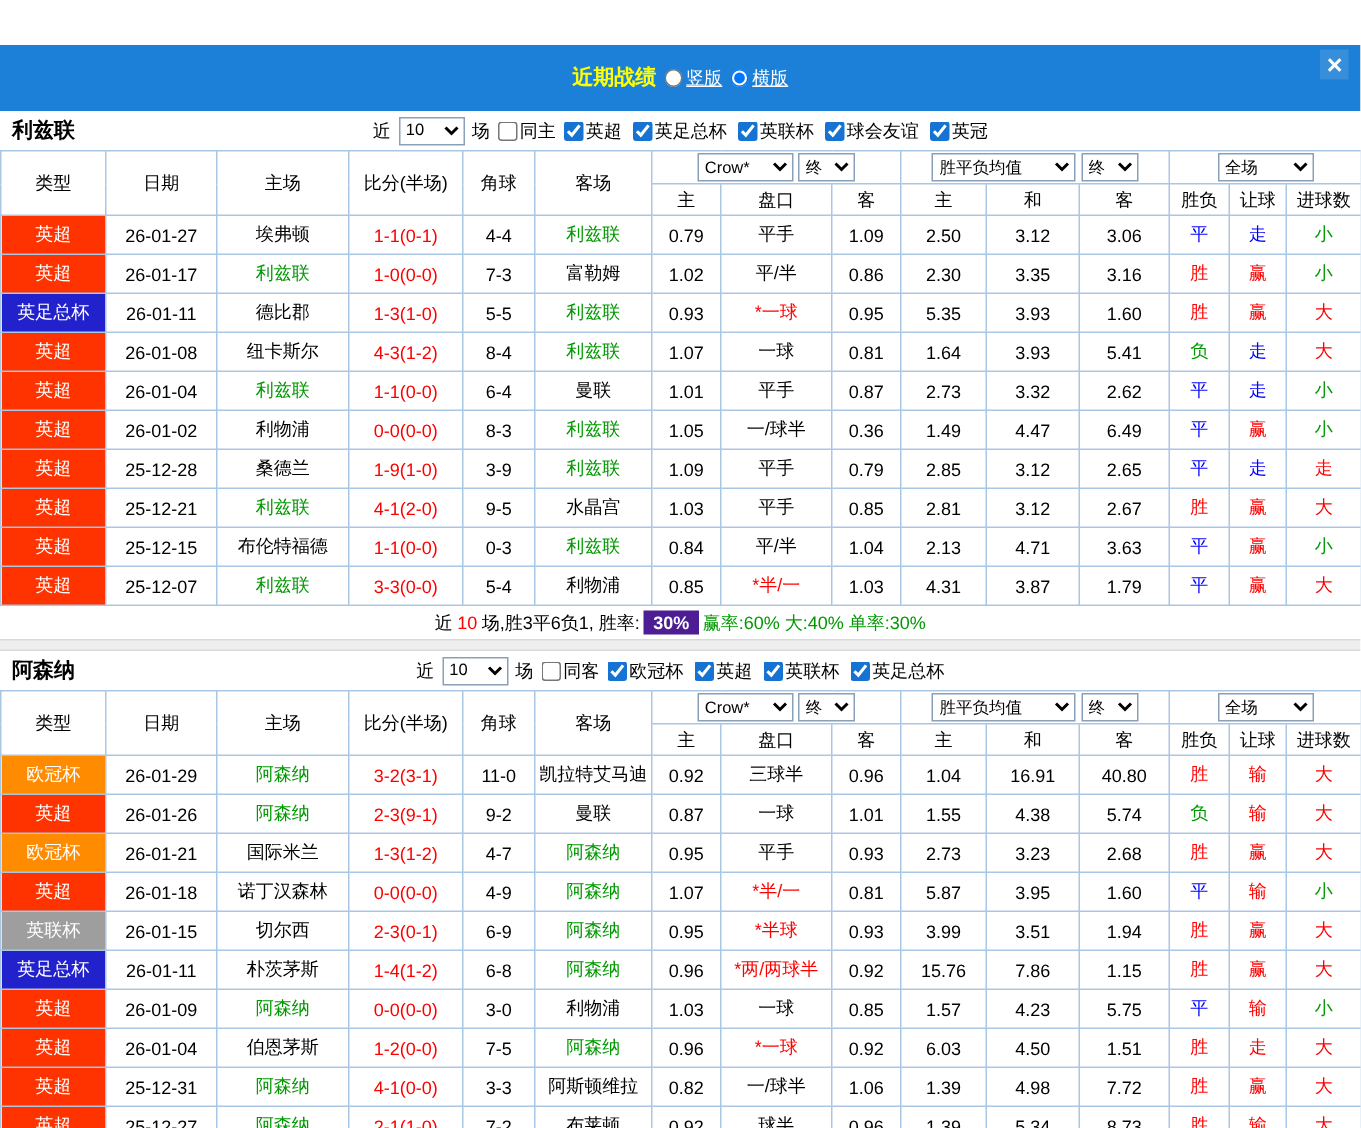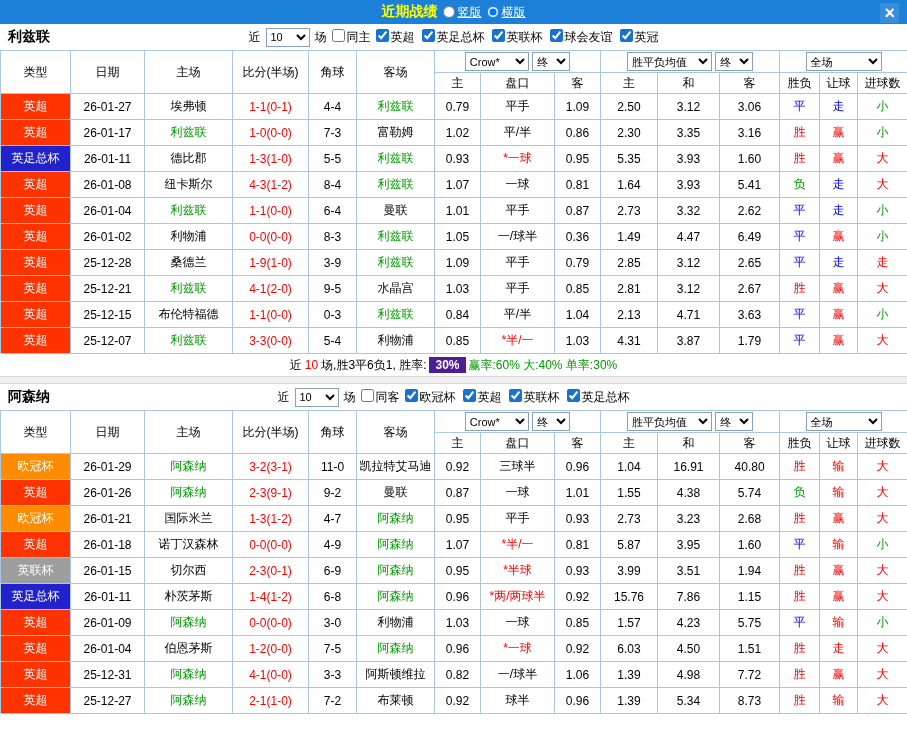--- a/index.html
+++ b/index.html
@@ -5,51 +5,51 @@
   * { box-sizing: border-box; }
   body {
     margin: 0; width: 907px; background: #fff;
     font-family: "Liberation Sans", "DejaVu Sans", sans-serif;
     font-size: 12px; color: #000;
   }
   .popup { width: 907px; }
 
   
   .titlebar {
-    height: 24px; background: #1c80d8; position: relative;
-    display: flex; align-items: center;
+    height: 44px; background: #1c80d8; position: relative;
+    display: flex; align-items: center; margin-top: 30px;
   }
   .titlebar-center { margin: 0 auto; display: flex; align-items: center; gap: 5px; }
   .title { color: #ffff00; font-weight: bold; font-size: 14px; }
   .radio-opt { color: #fff; font-size: 12px; display: inline-flex; align-items: center; gap: 3px; cursor: pointer; text-decoration: underline; }
   .radio-opt input { width: 12px; height: 12px; margin: 0; }
   .close {
     position: absolute; right: 8px; top: 3px; color: #fff;
     font-size: 18px; font-weight: bold; line-height: 20px; padding: 0 4px;
     cursor: pointer; background: rgba(255,255,255,.12);
   }
 
   
   .section-head { height: 26px; position: relative; display: flex; align-items: center; background: #fff; }
   .team-name { position: absolute; left: 8px; font-weight: bold; font-size: 14px; }
   .filters { margin: 0 auto; display: flex; align-items: center; gap: 5px; font-size: 12px; }
-  .chk { display: inline-flex; align-items: flex-start; gap: 2px; cursor: pointer; }
+  .chk { display: inline-flex; align-items: center; gap: 2px; cursor: pointer; }
   .chk input { width: 13px; height: 13px; margin: 0; accent-color: #1673d2; }
   .league-filters { display: inline-flex; align-items: center; gap: 7px; }
 
   
   .sel {
     font-family: inherit; font-size: 11px; height: 19px;
     border: 1px solid #8aa0b8; background: #fff; padding: 0;
   }
   .sel-count { width: 44px; }
   .sel-book  { width: 64px; }
   .sel-final { width: 38px; }
-  .sel-avg   { width: 85px; }
-  .sel-scope { width: 76px; }
+  .sel-avg   { width: 96px; }
+  .sel-scope { width: 64px; }
 
   
   table { width: 907px; border-collapse: collapse; table-layout: fixed; text-align: center; }
   th, td {
     border: 1px solid #a9c6e3; padding: 0 1px;
     overflow: hidden; white-space: nowrap; font-weight: normal;
   }
   thead th { height: 21px; background: #fff; }
   .ddcell { padding: 1px 0; }
   tbody td { height: 26px; }

